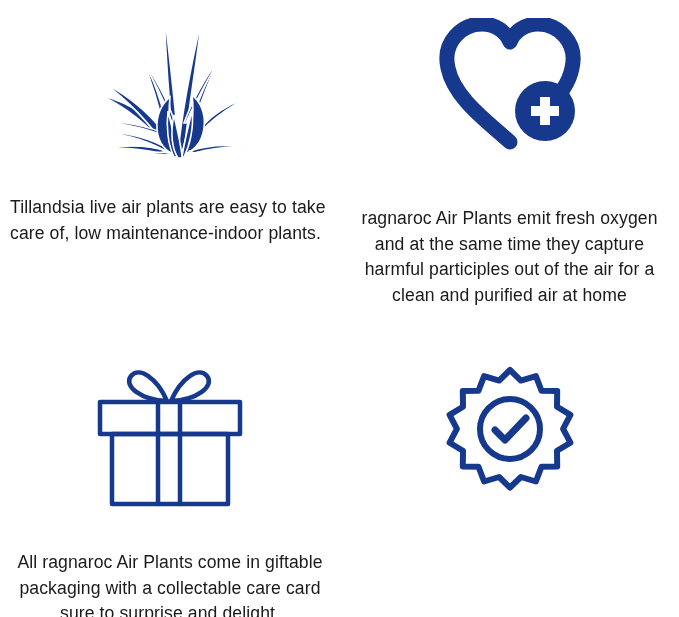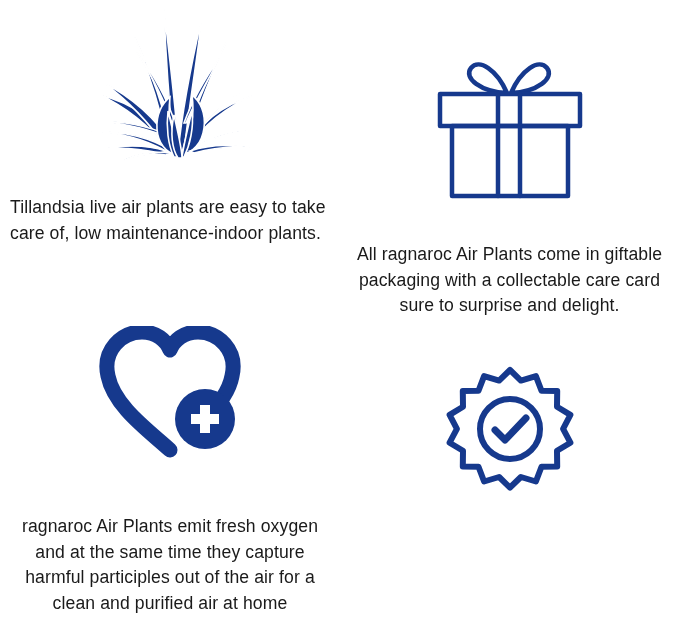--- a/index.html
+++ b/index.html
@@ -112,20 +112,43 @@
           <path d="M82 150 C64 146 44 144 24 146 C46 142 70 142 88 148 Z"></path>
           <path d="M116 150 C134 145 154 143 172 145 C152 141 130 142 112 148 Z"></path>
           <path d="M88 152 C74 150 58 152 44 158 C60 150 76 148 92 150 Z"></path>
         </g>
       </svg>
     </div>
     <p class="caption">Tillandsia live air plants are easy to take
 care of, low maintenance-indoor plants.</p>
   </div>
 
+  <div class="feature-cell cell-oxygen">
+    <div class="icon-wrap">
+      <svg width="148" height="132" viewBox="0 0 148 132" aria-hidden="true">
+
+        <path d="M74 124
+                 C 52 104, 18 80, 12 50
+                 C 6 24, 26 6, 46 6
+                 C 60 6, 70 14, 74 24
+                 C 78 14, 88 6, 102 6
+                 C 122 6, 142 24, 136 50
+                 C 133 66, 122 80, 108 92" fill="none" stroke="#16398d" stroke-width="15" stroke-linecap="round" stroke-linejoin="round"></path>
+
+        <circle cx="109" cy="93" r="30" fill="#16398d"></circle>
+
+        <path d="M104 79 h10 v9 h9 v10 h-9 v9 h-10 v-9 h-9 v-10 h9 z" fill="#ffffff"></path>
+      </svg>
+    </div>
+    <p class="caption">ragnaroc Air Plants emit fresh oxygen
+and at the same time they capture
+harmful participles out of the air for a
+clean and purified air at home</p>
+  </div>
+
   <div class="feature-cell cell-gift">
     <div class="icon-wrap">
       <svg width="158" height="148" viewBox="0 0 158 148" aria-hidden="true">
         <g fill="none" stroke="#16398d" stroke-width="4.5" stroke-linecap="round" stroke-linejoin="round">
 
           <path d="M76 41 C 66 18, 48 6, 40 16 C 32 26, 50 40, 76 41 Z"></path>
           <path d="M80 41 C 90 18, 108 6, 116 16 C 124 26, 106 40, 80 41 Z"></path>
 
           <rect x="9" y="42" width="140" height="32"></rect>
 
@@ -137,43 +160,20 @@
           <line x1="67" y1="74" x2="67" y2="144"></line>
           <line x1="89" y1="74" x2="89" y2="144"></line>
         </g>
       </svg>
     </div>
     <p class="caption">All ragnaroc Air Plants come in giftable
 packaging with a collectable care card
 sure to surprise and delight.</p>
   </div>
 
-  <div class="feature-cell cell-oxygen">
-    <div class="icon-wrap">
-      <svg width="148" height="132" viewBox="0 0 148 132" aria-hidden="true">
-
-        <path d="M74 124
-                 C 52 104, 18 80, 12 50
-                 C 6 24, 26 6, 46 6
-                 C 60 6, 70 14, 74 24
-                 C 78 14, 88 6, 102 6
-                 C 122 6, 142 24, 136 50
-                 C 133 66, 122 80, 108 92" fill="none" stroke="#16398d" stroke-width="15" stroke-linecap="round" stroke-linejoin="round"></path>
-
-        <circle cx="109" cy="93" r="30" fill="#16398d"></circle>
-
-        <path d="M104 79 h10 v9 h9 v10 h-9 v9 h-10 v-9 h-9 v-10 h9 z" fill="#ffffff"></path>
-      </svg>
-    </div>
-    <p class="caption">ragnaroc Air Plants emit fresh oxygen
-and at the same time they capture
-harmful participles out of the air for a
-clean and purified air at home</p>
-  </div>
-
   <div class="feature-cell cell-guarantee">
     <div class="icon-wrap">
       <svg width="128" height="128" viewBox="0 0 128 128" aria-hidden="true">
 
         <path d="M64 4
                  L74.9 14.6 L89.9 10.1 L95.5 24.8 L111.2 25.1 L111.0 40.8
                  L124.4 48.9 L117.1 62.8 L124.4 76.7 L111.0 84.8 L111.2 100.5
                  L95.5 100.8 L89.9 115.5 L74.9 111.0 L64 121.6 L53.1 111.0
                  L38.1 115.5 L32.5 100.8 L16.8 100.5 L17.0 84.8 L3.6 76.7
                  L10.9 62.8 L3.6 48.9 L17.0 40.8 L16.8 25.1 L32.5 24.8

